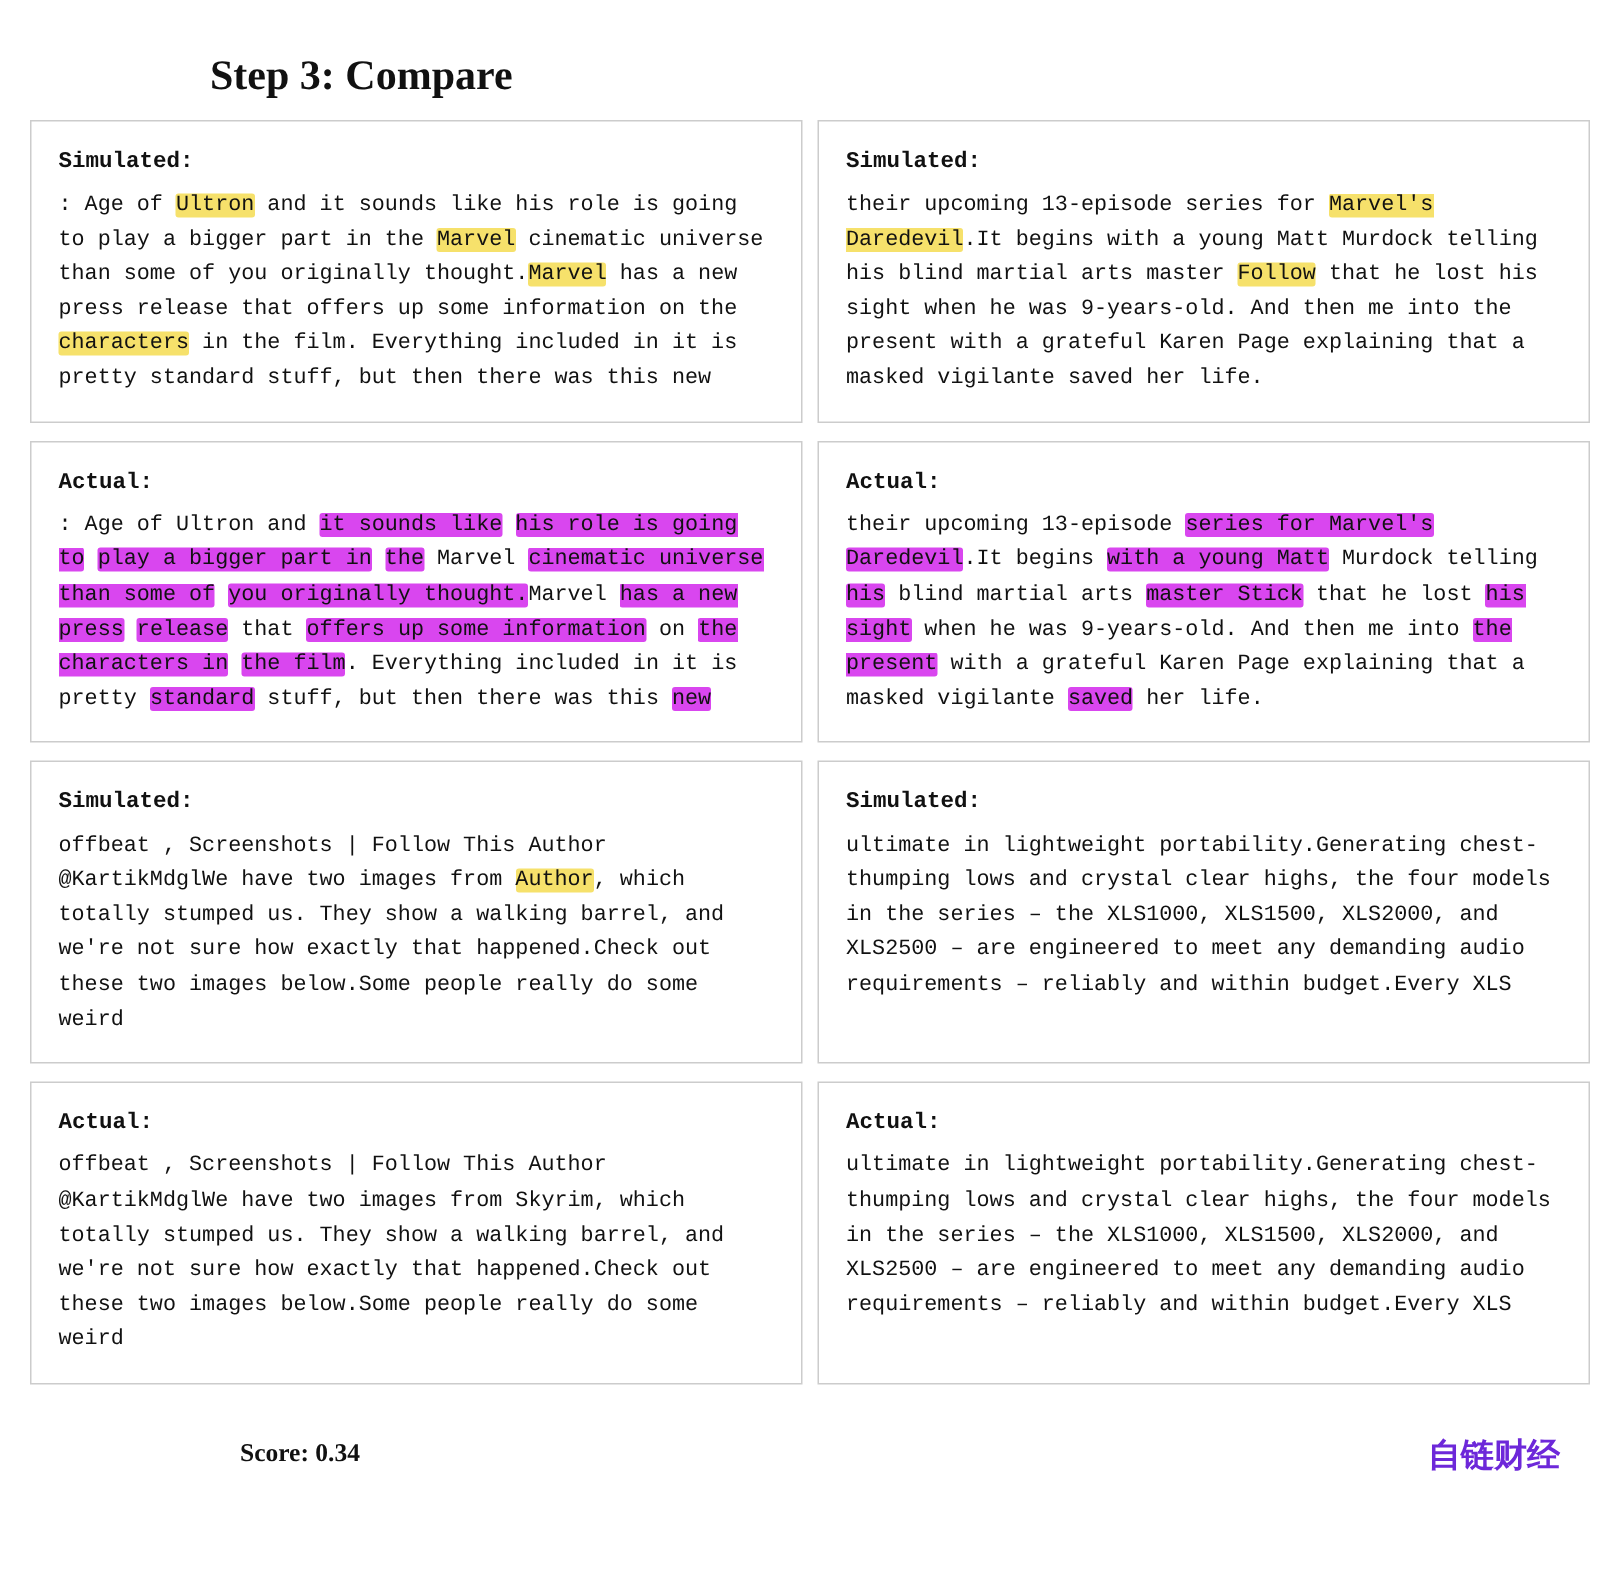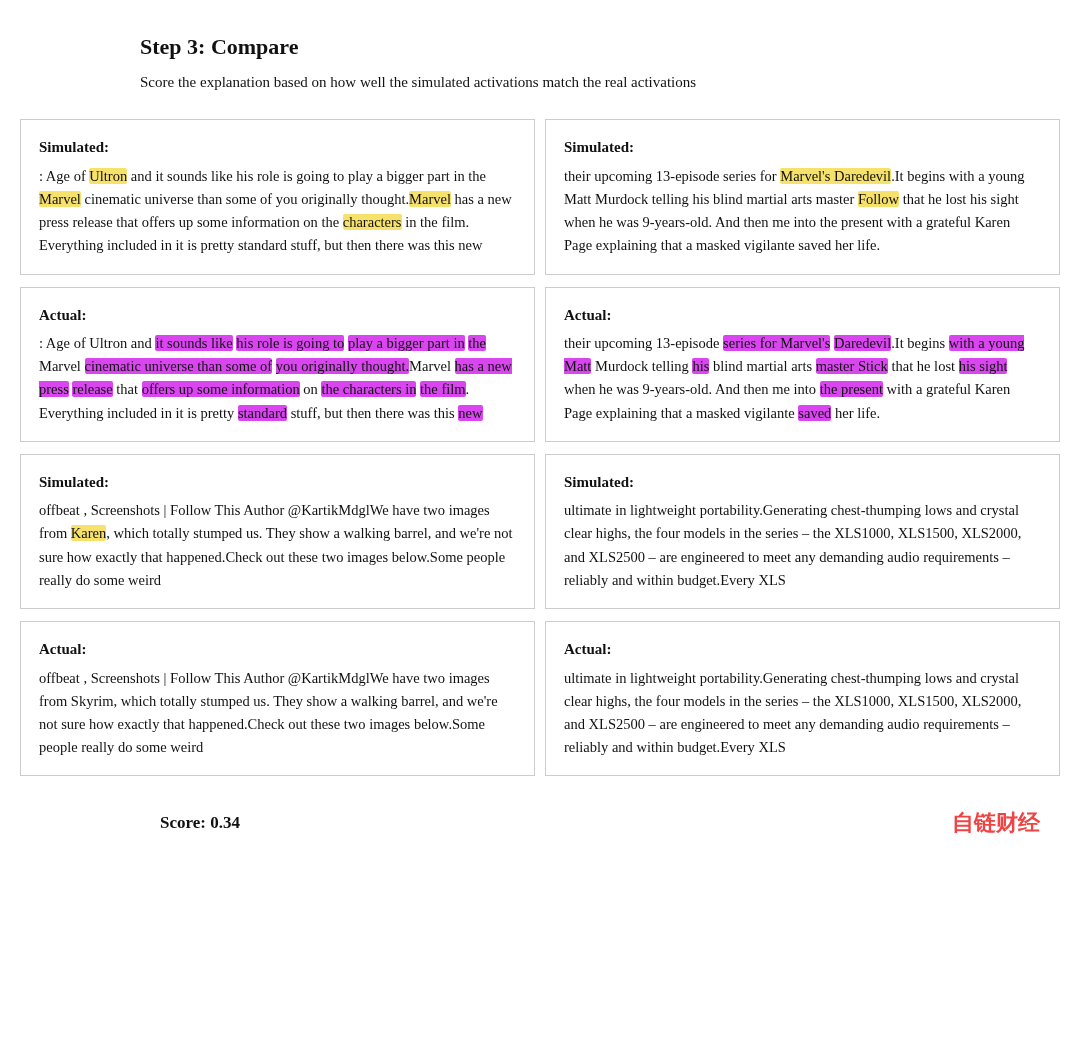--- a/index.html
+++ b/index.html
@@ -9,37 +9,38 @@
       color: #111;
       font-size: 15px;
       line-height: 1.5;
     }
     .page-wrapper {
       max-width: 1080px;
       margin: 0 auto;
       padding: 30px 20px 20px 20px;
     }
     .step-title {
-      font-size: 22px;
+      font-size: 28px;
       font-weight: bold;
       margin-left: 120px;
       margin-bottom: 8px;
     }
     .step-subtitle {
       font-size: 15px;
       margin-left: 120px;
       margin-bottom: 25px;
       max-width: 700px;
       line-height: 1.55;
     }
     .cards-grid {
       display: grid;
       grid-template-columns: 1fr 1fr;
       gap: 10px;
       margin-bottom: 12px;
+      font-family: Liberation Mono, monospace;
     }
     .card {
       border: 1px solid #ccc;
       padding: 16px 18px;
       background: #fff;
     }
     .card-label {
       font-weight: bold;
       margin-bottom: 6px;
       display: block;
@@ -63,30 +64,29 @@
       align-items: center;
       padding: 18px 20px 8px 140px;
     }
     .score-text {
       font-size: 17px;
       font-weight: bold;
     }
     .brand-logo {
       font-size: 22px;
       font-weight: bold;
-      color: #ef4444;
+      color: #6d28d9;
     }
   </style>
 </head>
 <body>
 
 <div class="page-wrapper">
 
   <div class="step-title">Step 3: Compare</div>
-  <div class="step-subtitle">Score the explanation based on how well the simulated activations match the real activations</div>
 
   <div class="cards-grid">
 
     <div class="card">
       <span class="card-label">Simulated:</span>
       <div class="card-text">
         : Age of <span class="hl-yellow">Ultron</span> and it sounds like his role is going to play a bigger part in the <span class="hl-yellow">Marvel</span> cinematic universe than some of you originally thought.<span class="hl-yellow">Marvel</span> has a new press release that offers up some information on the <span class="hl-yellow">characters</span> in the film. Everything included in it is pretty standard stuff, but then there was this new
       </div>
     </div>
 
@@ -113,21 +113,21 @@
         their upcoming 13-episode <span class="hl-green">series for Marvel's</span> <span class="hl-green">Daredevil</span>.It begins <span class="hl-green">with a young Matt</span> Murdock telling <span class="hl-green">his</span> blind martial arts <span class="hl-green">master Stick</span> that he lost <span class="hl-green">his sight</span> when he was 9-years-old. And then me into <span class="hl-green">the present</span> with a grateful Karen Page explaining that a masked vigilante <span class="hl-green">saved</span> her life.
       </div>
     </div>
   </div>
 
   <div class="cards-grid">
 
     <div class="card">
       <span class="card-label">Simulated:</span>
       <div class="card-text">
-        offbeat , Screenshots | Follow This Author @KartikMdglWe have two images from <span class="hl-yellow">Karen</span>, which totally stumped us. They show a walking barrel, and we're not sure how exactly that happened.Check out these two images below.Some people really do some weird
+        offbeat , Screenshots | Follow This Author @KartikMdglWe have two images from <span class="hl-yellow">Author</span>, which totally stumped us. They show a walking barrel, and we're not sure how exactly that happened.Check out these two images below.Some people really do some weird
       </div>
     </div>
 
     <div class="card">
       <span class="card-label">Simulated:</span>
       <div class="card-text">
         ultimate in lightweight portability.Generating chest-thumping lows and crystal clear highs, the four models in the series – the XLS1000, XLS1500, XLS2000, and XLS2500 – are engineered to meet any demanding audio requirements – reliably and within budget.Every XLS
       </div>
     </div>
   </div>

